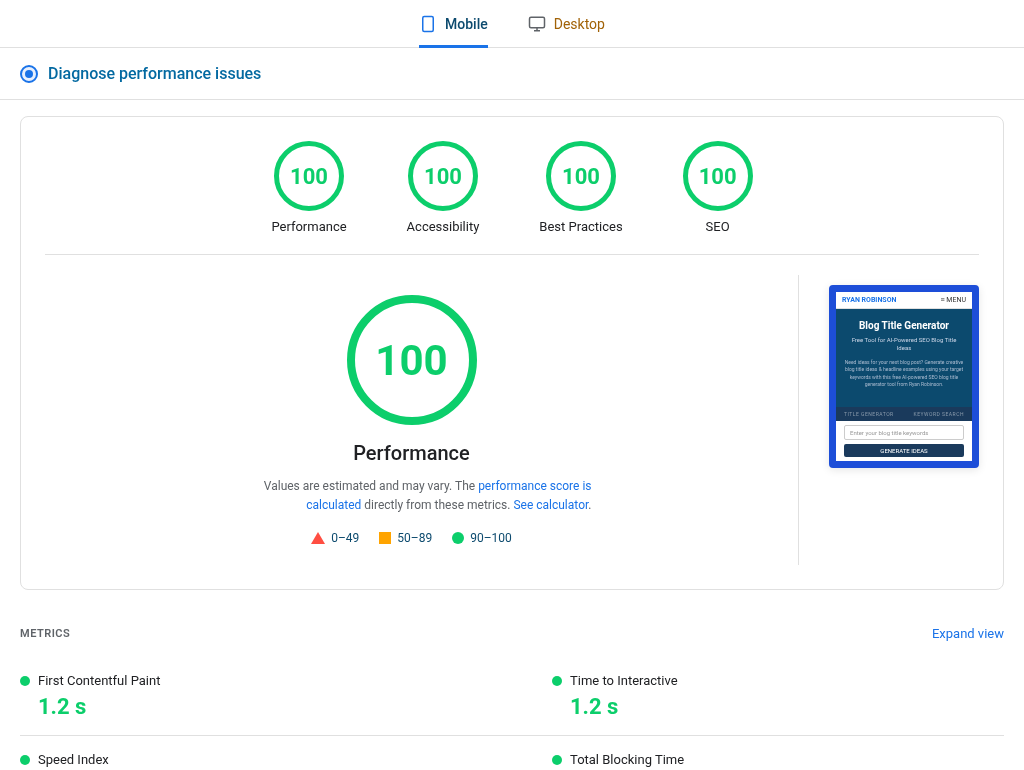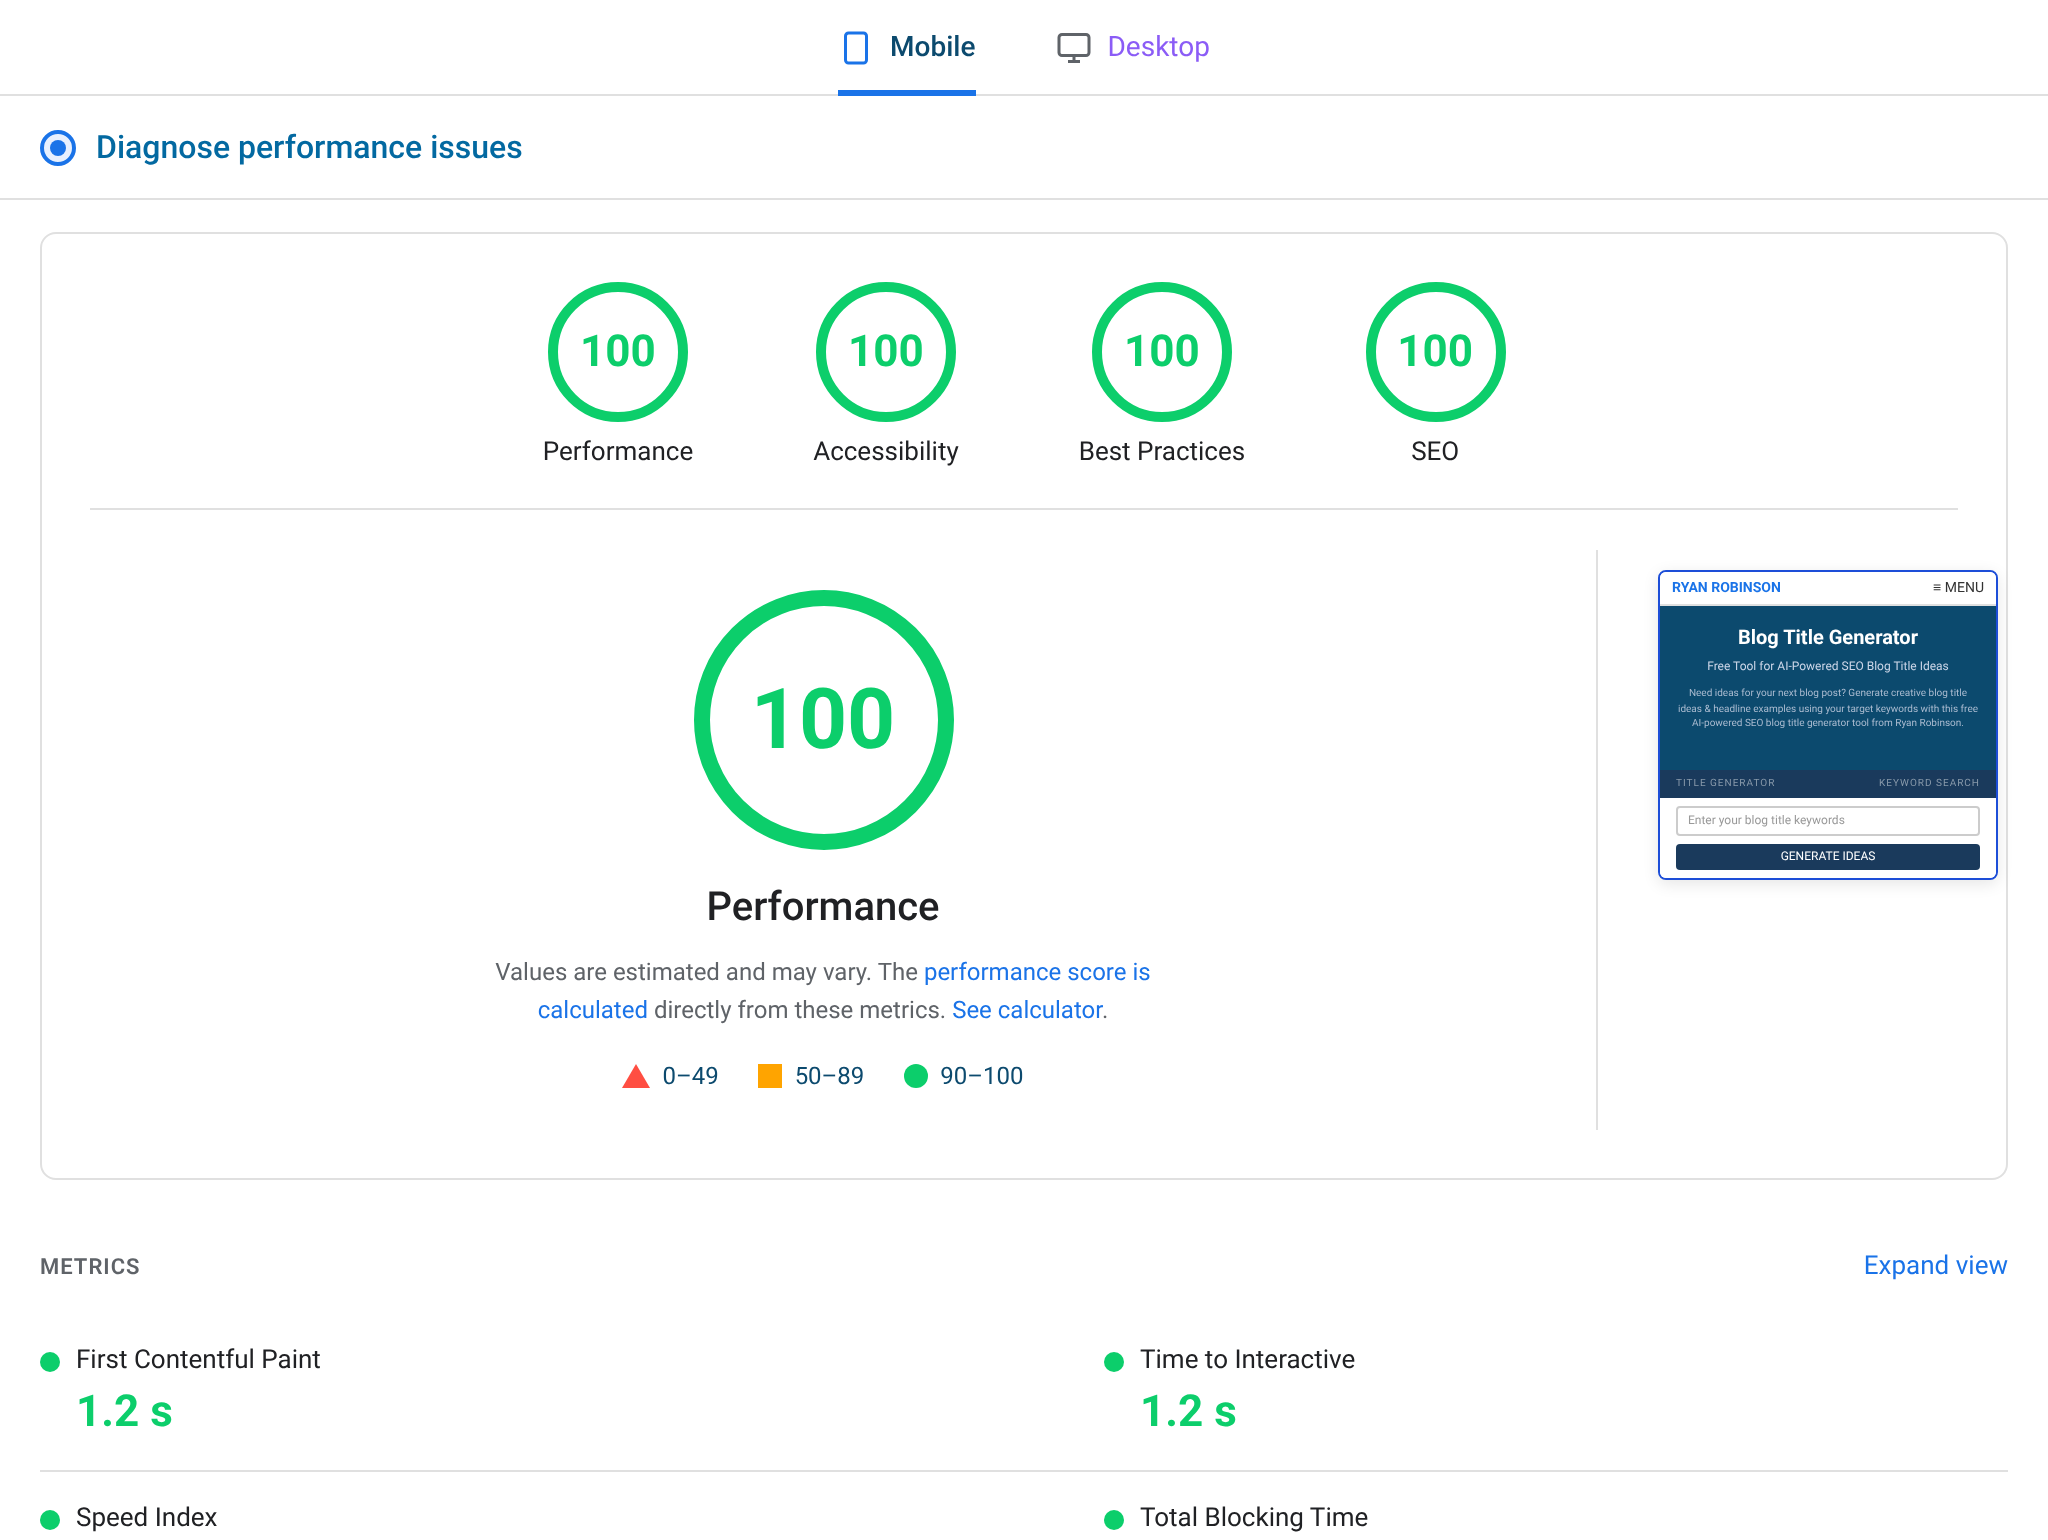--- a/index.html
+++ b/index.html
@@ -19,21 +19,21 @@
       border-bottom: 1px solid #e0e0e0;
       background: #fff;
     }
     .tab-item {
       display: flex;
       align-items: center;
       gap: 8px;
       padding-bottom: 12px;
       cursor: pointer;
       font-size: 14px;
-      color: #8b5cf6;
+      color: #a16207;
       border-bottom: 3px solid transparent;
       position: relative;
       top: 1px;
     }
     .tab-item.active {
       color: #0c4a6e;
       border-bottom: 3px solid #1a73e8;
       font-weight: 500;
     }
     .tab-icon {
@@ -156,21 +156,21 @@
     .perf-title {
       font-size: 20px;
       font-weight: 500;
       color: #202124;
       margin-bottom: 12px;
     }
 
     .perf-note {
       font-size: 12px;
       color: #5f6368;
-      text-align: center;
+      text-align: right;
       max-width: 360px;
       line-height: 1.6;
       margin-bottom: 16px;
     }
 
     .perf-note a {
       color: #1a73e8;
       text-decoration: none;
     }
 
@@ -217,22 +217,22 @@
     }
 
     
     .screenshot-area {
       width: 160px;
       flex-shrink: 0;
       padding: 10px;
     }
 
     .screenshot-mock {
-      width: 170px;
-      border: 1px solid #1d4ed8;
+      width: 150px;
+      border: 7px solid #1d4ed8;
       border-radius: 4px;
       overflow: hidden;
       background: #fff;
       box-shadow: 0 2px 8px rgba(0,0,0,0.1);
     }
 
     .screenshot-nav {
       display: flex;
       align-items: center;
       justify-content: space-between;

